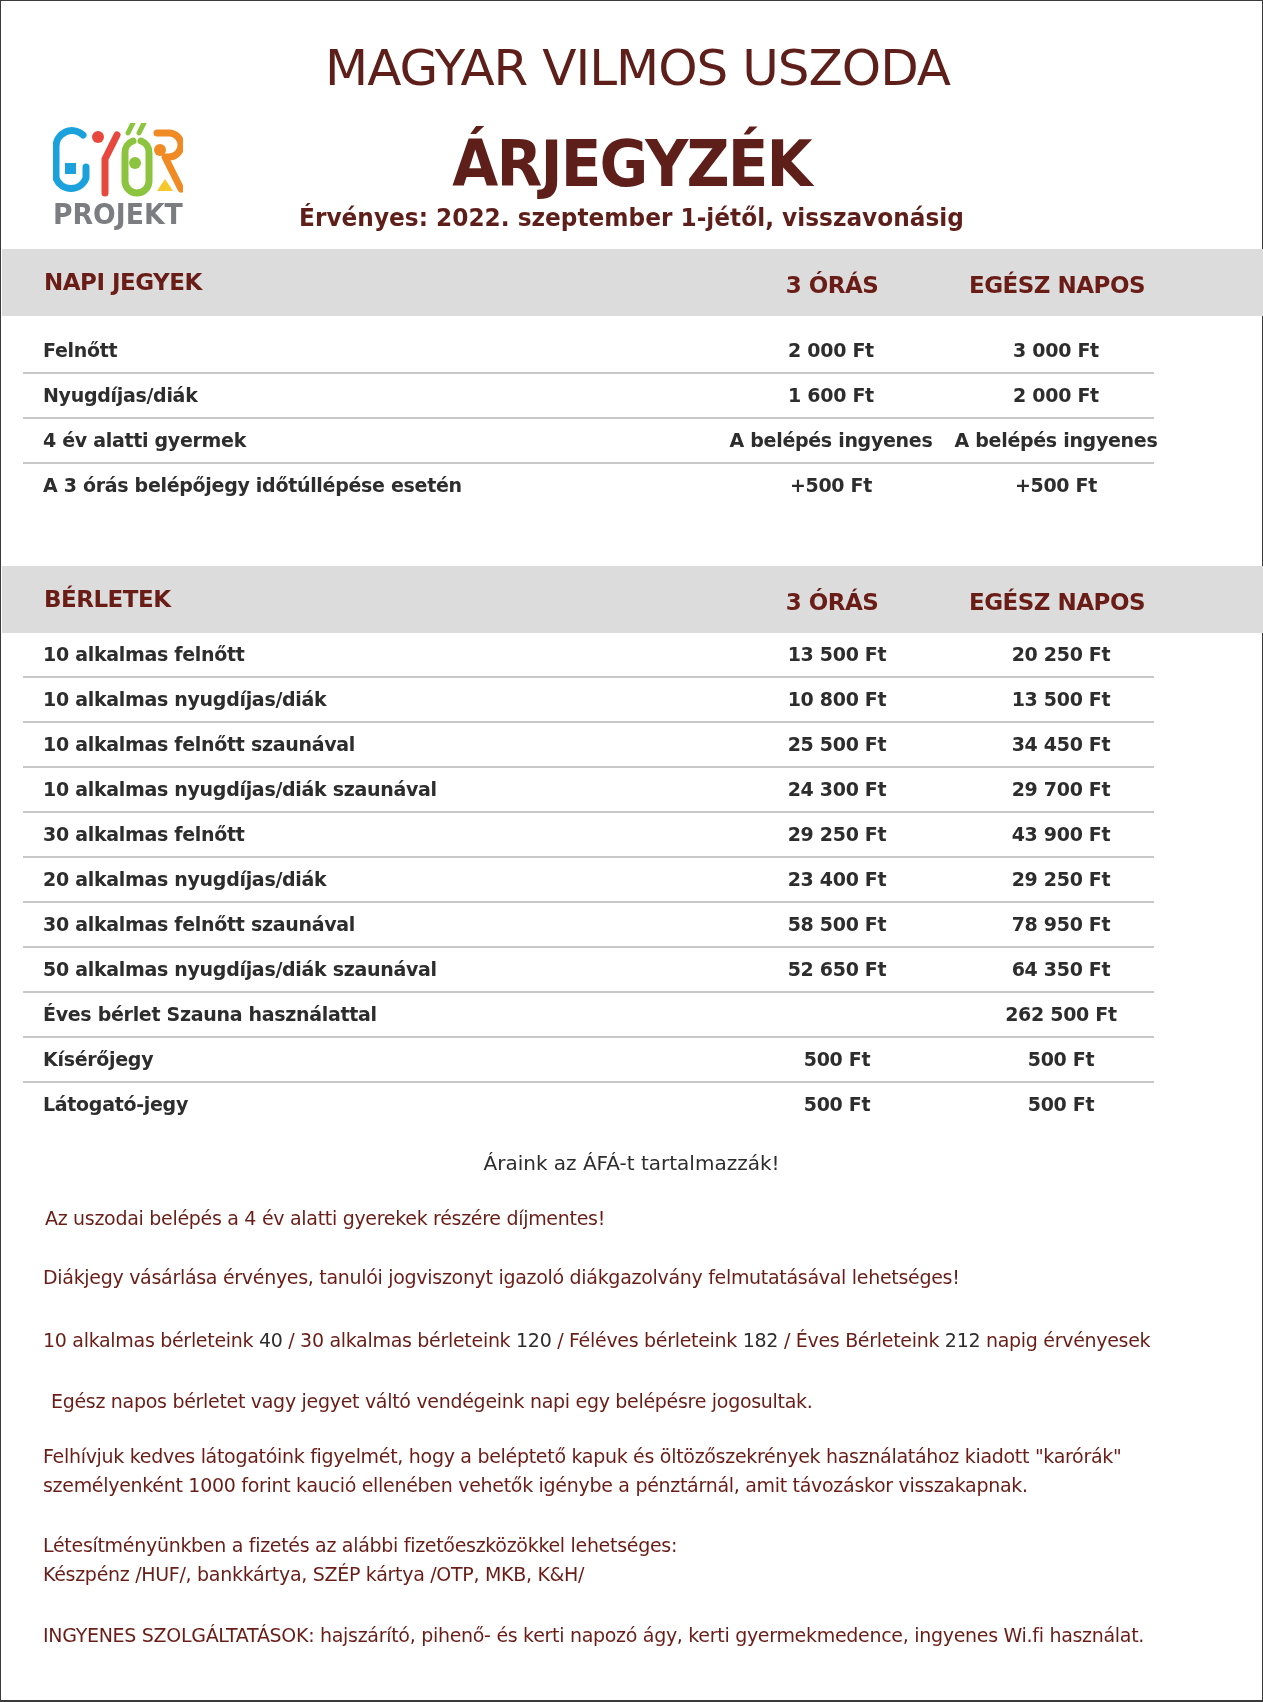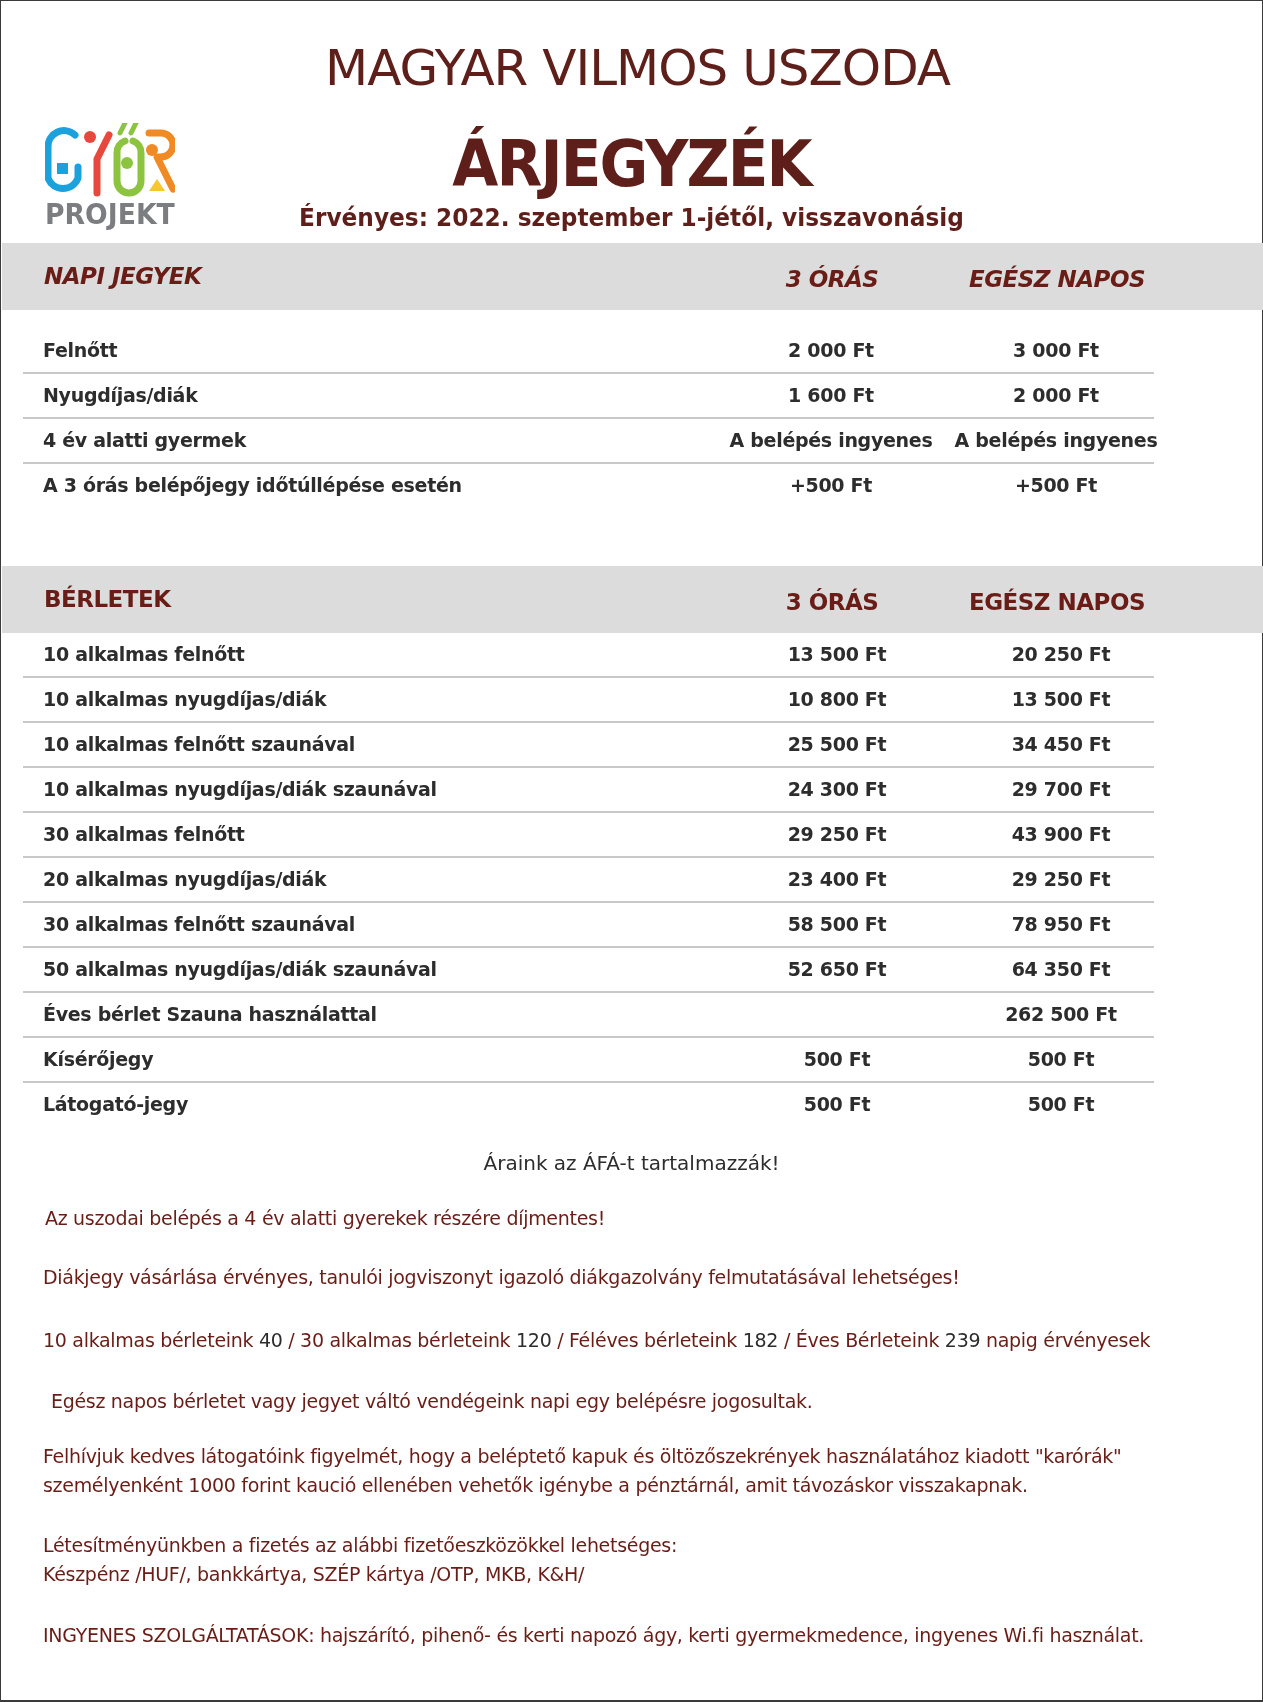--- a/index.html
+++ b/index.html
@@ -39,21 +39,21 @@
   .validity {
     position: absolute; left: 0; right: 0; top: 202px;
     text-align: center;
     font-family: "DejaVu Sans", sans-serif;
     font-weight: bold; font-size: 25px;
     color: #5e1f1a;
     padding-left: 0px;
     transform: scaleX(0.93);
   }
   
-  .logo { position: absolute; left: 44px; top: 122px; width: 130px; height: 110px; }
+  .logo { position: absolute; left: 52px; top: 122px; width: 130px; height: 110px; }
   .logo-word {
     position: absolute; left: 0; top: 74px;
     font-family: "DejaVu Sans", sans-serif; font-weight: bold;
     font-size: 29px; color: #7c7d80; letter-spacing: 0px;
     transform: scaleX(0.92); transform-origin: left center;
   }
 
   
   .band {
     position: absolute; left: 1px; width: 1261px; height: 67px;
@@ -124,21 +124,21 @@
       <circle cx="107" cy="27" r="6" fill="#f08a24"></circle>
       <polygon points="104,68 112,56 120,68" fill="#f7c82b"></polygon>
     </svg>
     <div class="logo-word">PROJEKT</div>
   </div>
 
   <h1 class="main-title">MAGYAR VILMOS USZODA</h1>
   <h2 class="sub-title">ÁRJEGYZÉK</h2>
   <div class="validity">Érvényes: 2022. szeptember 1-jétől, visszavonásig</div>
 
-  <div class="band" style="top:242px;font-style:italic;">
+  <div class="band" style="top:248px;">
     <span class="label">NAPI JEGYEK</span>
     <span class="col c1">3 ÓRÁS</span>
     <span class="col c2">EGÉSZ NAPOS</span>
   </div>
   <div class="rows daily" id="daily-rows" style="top:328px;">
       <div class="row">
         <span class="name">Felnőtt</span>
         <span class="v1">2 000 Ft</span>
         <span class="v2">3 000 Ft</span>
       </div>
@@ -218,21 +218,21 @@
       <div class="row last">
         <span class="name">Látogató-jegy</span>
         <span class="v1">500 Ft</span>
         <span class="v2">500 Ft</span>
       </div>
     </div>
 
   <div class="vat">Áraink az ÁFÁ-t tartalmazzák!</div>
   <div class="note" style="top:1206px;">Az uszodai belépés a 4 év alatti gyerekek részére díjmentes!</div>
   <div class="note" style="top:1265px; left:42px;">Diákjegy vásárlása érvényes, tanulói jogviszonyt igazoló diákgazolvány felmutatásával lehetséges!</div>
-  <div class="note" id="validity-note" style="top:1328px; left:42px;"><span>10 alkalmas bérleteink </span><span class="num">40</span><span> / 30 alkalmas bérleteink </span><span class="num">120</span><span> / Féléves bérleteink </span><span class="num">182</span><span> / Éves Bérleteink </span><span class="num">239</span><span> napig érvényesek</span></div>
+  <div class="note" id="validity-note" style="top:1328px; left:42px;"><span>10 alkalmas bérleteink </span><span class="num">40</span><span> / 30 alkalmas bérleteink </span><span class="num">120</span><span> / Féléves bérleteink </span><span class="num">182</span><span> / Éves Bérleteink </span><span class="num">212</span><span> napig érvényesek</span></div>
   <div class="note" style="top:1389px; left:50px;">Egész napos bérletet vagy jegyet váltó vendégeink napi egy belépésre jogosultak.</div>
   <div class="note two-line" style="top:1441px; left:42px;">
     <div>Felhívjuk kedves látogatóink figyelmét, hogy a beléptető kapuk és öltözőszekrények használatához kiadott "karórák"</div>
     <div>személyenként 1000 forint kaució ellenében vehetők igénybe a pénztárnál, amit távozáskor visszakapnak.</div>
   </div>
   <div class="note two-line" style="top:1530px; left:42px;">
     <div>Létesítményünkben a fizetés az alábbi fizetőeszközökkel lehetséges:</div>
     <div>Készpénz /HUF/, bankkártya, SZÉP kártya /OTP, MKB, K&amp;H/</div>
   </div>
   <div class="note" style="top:1623px; left:42px;">INGYENES SZOLGÁLTATÁSOK: hajszárító, pihenő- és kerti napozó ágy, kerti gyermekmedence, ingyenes Wi.fi használat.</div>

